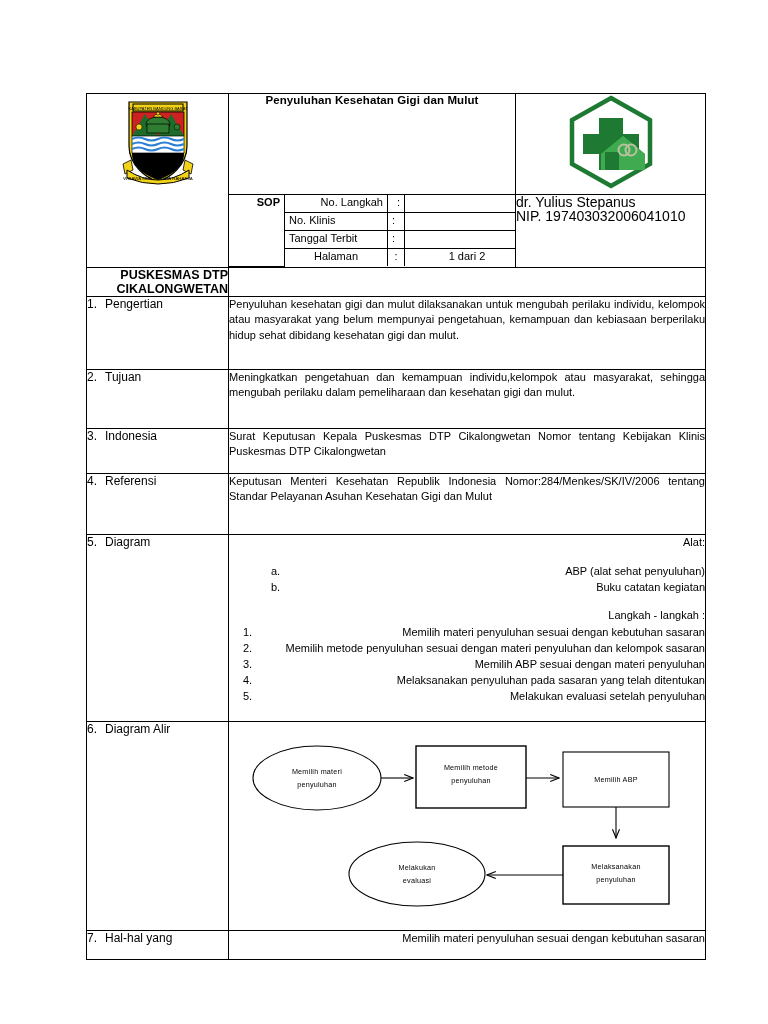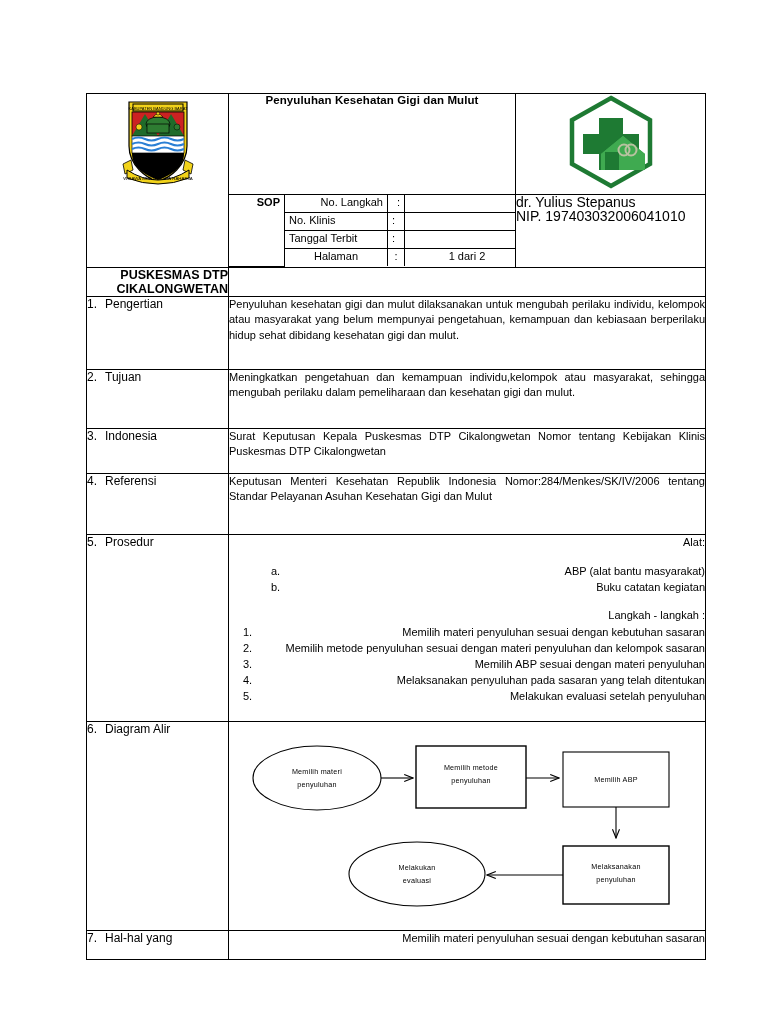--- a/index.html
+++ b/index.html
@@ -311,29 +311,29 @@
 
     <tr>
       <td class="num-cell">
         <span class="n">4.</span><span>Referensi</span>
       </td>
       <td class="body-cell" colspan="2" style="height:60px">Keputusan Menteri Kesehatan Republik Indonesia Nomor:284/Menkes/SK/IV/2006 tentang Standar Pelayanan Asuhan Kesehatan Gigi dan Mulut</td>
     </tr>
 
     <tr>
       <td class="num-cell">
-        <span class="n">5.</span><span>Prosedur</span>
+        <span class="n">5.</span><span>Diagram</span>
       </td>
       <td class="body-cell nojust" colspan="2" style="height:186px">
         <p>Alat:</p>
         <div class="spacer"></div>
         <ul class="alpha-list">
           <li>
             <span class="mk">a.</span>
-            <span>ABP (alat bantu masyarakat)</span>
+            <span>ABP (alat sehat penyuluhan)</span>
           </li>
           <li>
             <span class="mk">b.</span>
             <span>Buku catatan kegiatan</span>
           </li>
         </ul>
         <div class="spacer"></div>
         <p>Langkah - langkah :</p>
         <ul class="num-list">
           <li>

